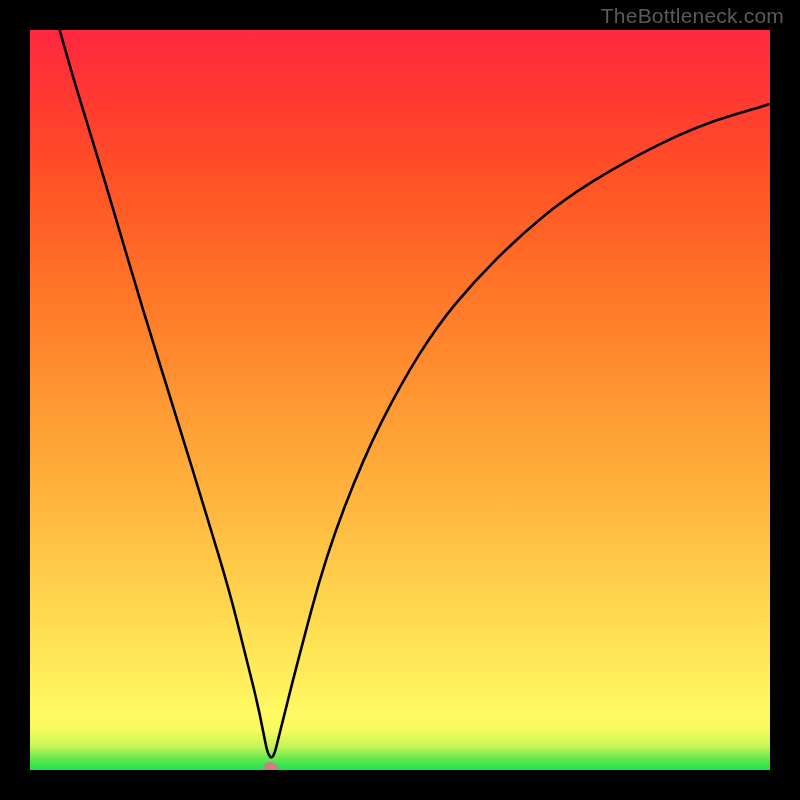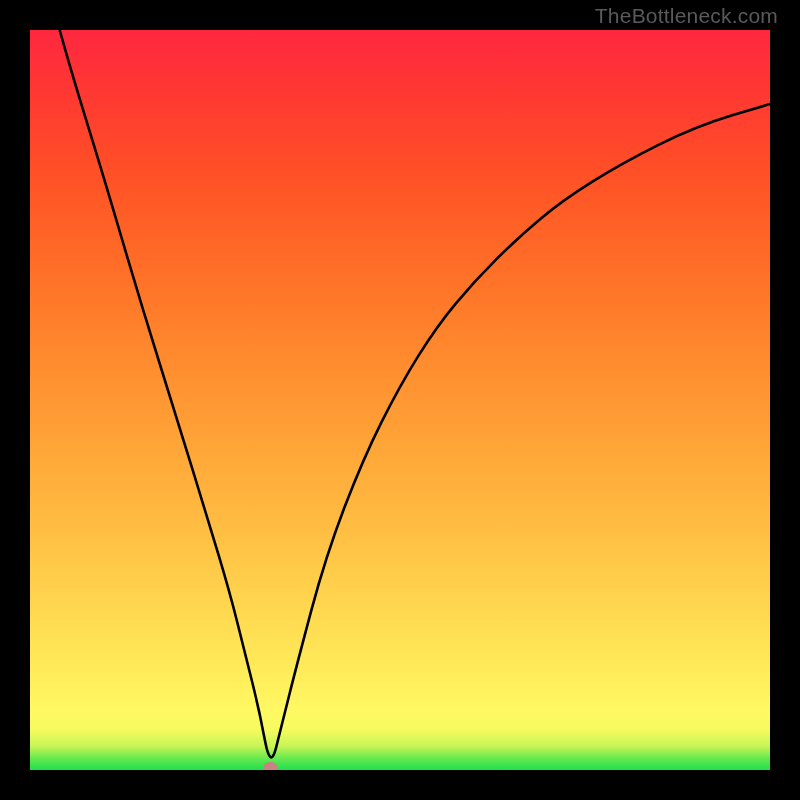--- a/index.html
+++ b/index.html
@@ -7,21 +7,21 @@
     width: 800px;
     height: 800px;
     background: #000;
     position: relative;
     font-family: Arial, sans-serif;
     overflow: hidden;
   }
   .watermark {
     position: absolute;
     top: 4px;
-    right: 22px;
+    right: 16px;
     color: #5a5a5a;
     font-size: 21px;
     font-weight: 500;
     z-index: 10;
     letter-spacing: 0.2px;
   }
   .plot-area {
     position: absolute;
     left: 30px;
     top: 30px;

